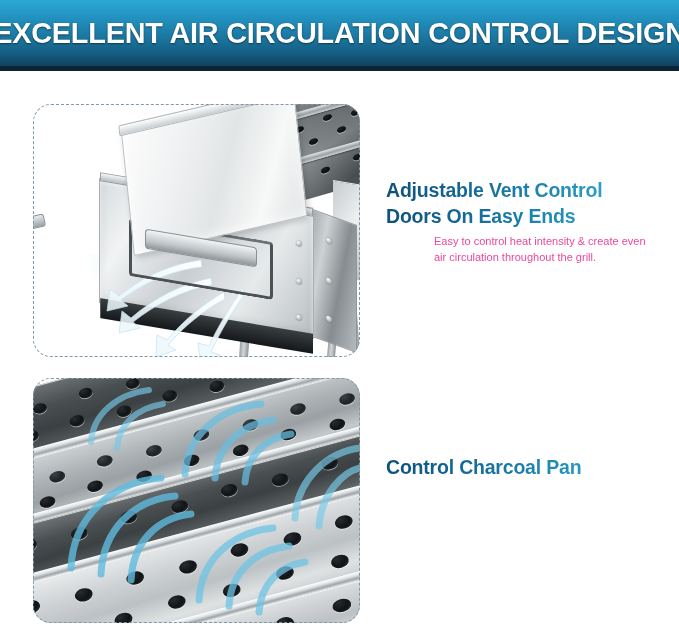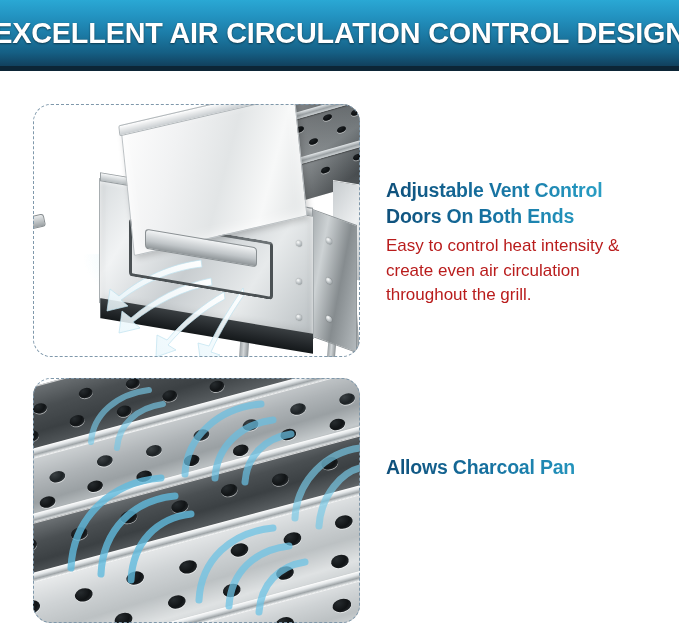--- a/index.html
+++ b/index.html
@@ -67,23 +67,24 @@
     line-height:1.32;
     letter-spacing:-0.2px;
     background:linear-gradient(95deg,#0f4f7a 0%,#1671a0 38%,#2597bf 72%,#37b3d4 100%);
     -webkit-background-clip:text;
     background-clip:text;
     color:transparent;
     -webkit-text-fill-color:transparent;
     margin-bottom:5px;
   }
   .feat-body{
-    font-size:17px;
+    font-size:11px;
     line-height:1.43;
-    color:#b91c1c;
+    color:#ec4899;
+    margin-left:48px;
   }
 
   
   .p1-stage{ position:absolute; inset:0; background:#ffffff; }
 
   
   .airflow-glow{
     position:absolute; left:-6px; top:150px; width:230px; height:110px;
     background:
       radial-gradient(ellipse 150px 80px at 78% 2%, rgba(120,205,230,0.85) 0%, rgba(150,215,235,0.55) 38%, rgba(205,238,247,0.25) 66%, rgba(255,255,255,0) 82%);
@@ -328,21 +329,21 @@
         <path d="M160 24 C130 30 103 44 80 64 l-9 -7 -3 22 21 -5 -7 -6 C105 50 132 36 161 31 Z"></path>
         <path d="M173 38 C152 50 133 66 116 86 l-10 -5 -1 22 20 -7 -8 -5 C133 72 152 57 174 45 Z"></path>
         <path d="M192 34 C180 52 168 70 158 92 l-11 -3 3 22 19 -10 -9 -3 C170 76 182 57 193 41 Z"></path>
       </g>
     </svg>
   </div>
 </div>
 <div class="dashed-box" id="panel1"></div>
 
 <div class="text-block" id="text1">
-  <div class="feat-title">Adjustable Vent Control Doors On Both Ends</div>
+  <div class="feat-title">Adjustable Vent Control Doors On Easy Ends</div>
   <div class="feat-body">Easy to control heat intensity &amp; create even air circulation throughout the grill.</div>
 </div>
 
 <div class="photo-clip" id="photo2">
   <div class="p2-stage">
     <div class="pan-surface">
 
       <div class="pan-band pan-dark" style="top:0px;   height:66px;"></div>
       <div class="pan-rail" style="top:60px;"></div>
       <div class="pan-band pan-mid" style="top:69px;  height:58px;"></div>
@@ -432,14 +433,14 @@
           <path d="M58 64 C60 36 84 16 116 12"></path>
           <path d="M84 70 C86 46 104 30 130 26"></path>
         </g>
       </g>
     </svg>
   </div>
 </div>
 <div class="dashed-box" id="panel2"></div>
 
 <div class="text-block" id="text2">
-  <div class="feat-title">Allows Charcoal Pan</div>
+  <div class="feat-title">Control Charcoal Pan</div>
 </div>
 
 </body></html>

